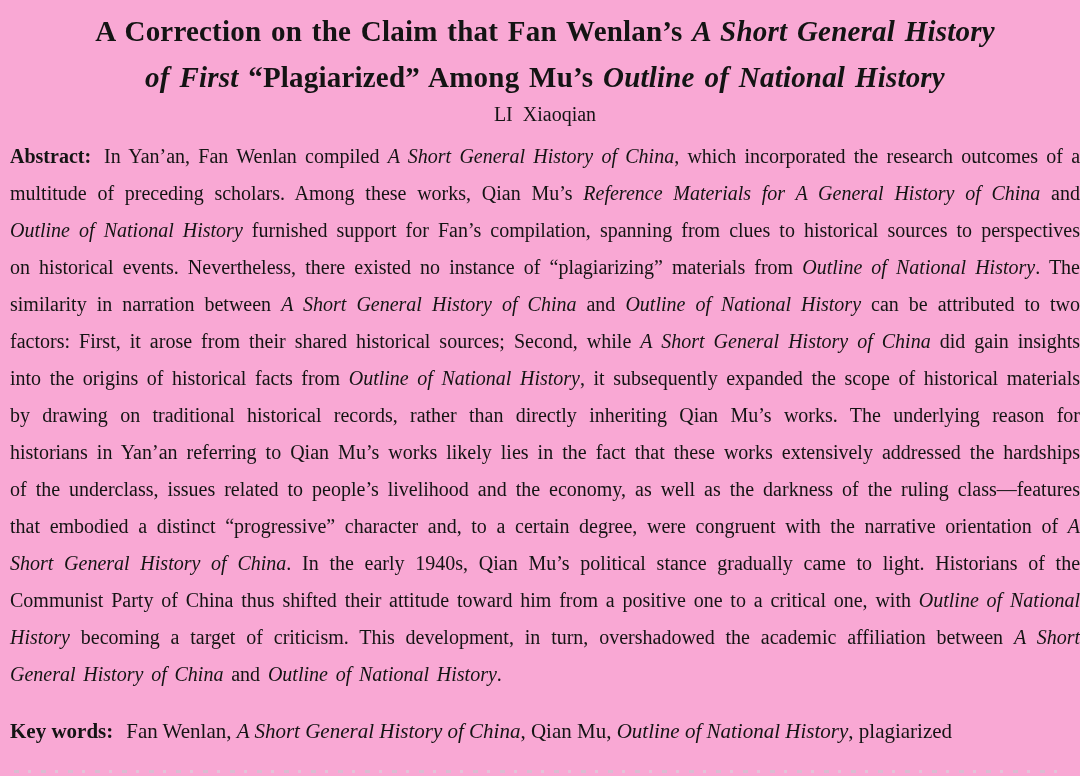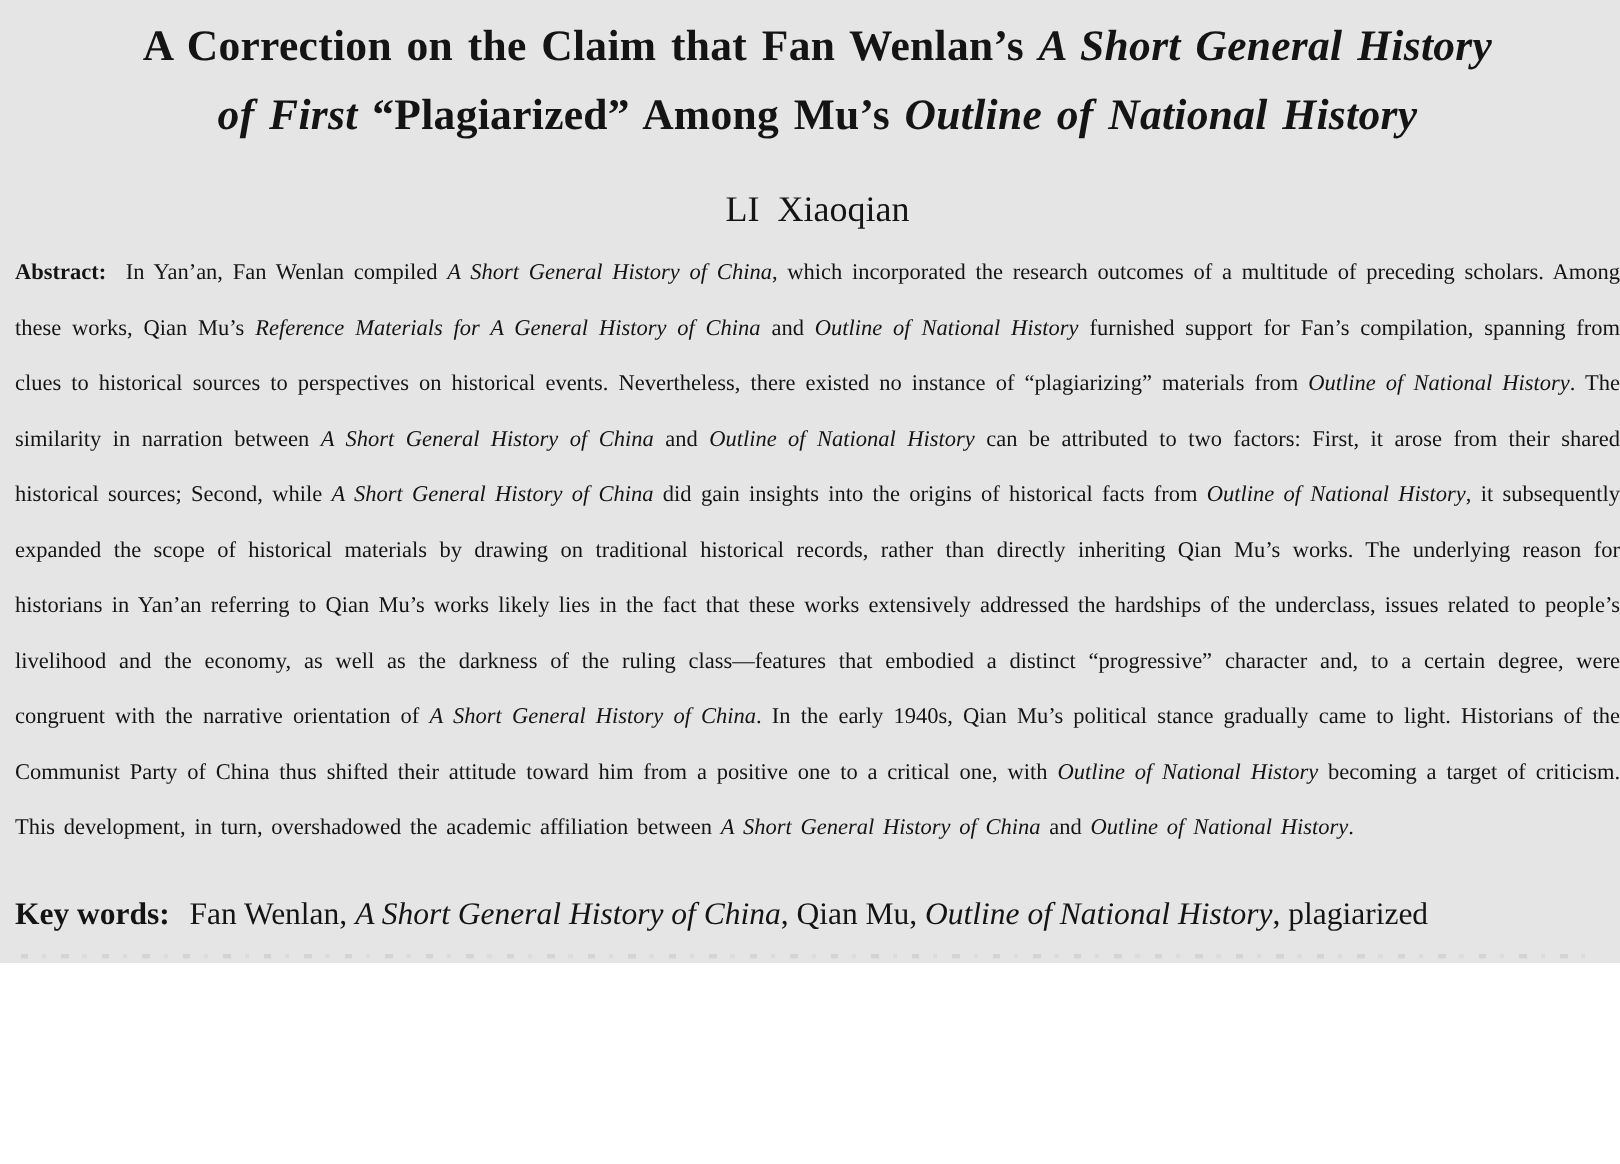--- a/index.html
+++ b/index.html
@@ -10,46 +10,46 @@
   body {
     width: 1080px;
     height: 776px;
     overflow: hidden;
     font-family: "Liberation Serif", serif;
     color: #141414;
   }
   .page {
     position: relative;
     width: 1080px;
-    height: 642px;
+    height: 776px;
     box-sizing: border-box;
     padding: 8px 0 0 10px;
-    background: #e5e5e5;
+    background: #f9a8d4;
   }
   .title {
     margin: 0;
     text-align: center;
     font-size: 29px;
     font-weight: bold;
     line-height: 46px;
     letter-spacing: 0.2px;
     word-spacing: 0.08em;
   }
   .title-line { display: block; }
   .title i { font-weight: bold; }
   .author {
     text-align: center;
-    font-size: 24px;
+    font-size: 20px;
     line-height: 24px;
-    margin-top: 28px;
+    margin-top: 2px;
     word-spacing: 0.25em;
   }
   .abstract {
     margin: 12px 0 0 0;
-    font-size: 15px;
+    font-size: 20px;
     line-height: 37px;
     text-align: justify;
     word-spacing: 0.14em;
   }
   .label {
     font-weight: bold;
     margin-right: 13px;
   }
   .keywords {
     margin: 23px 0 0 0;

